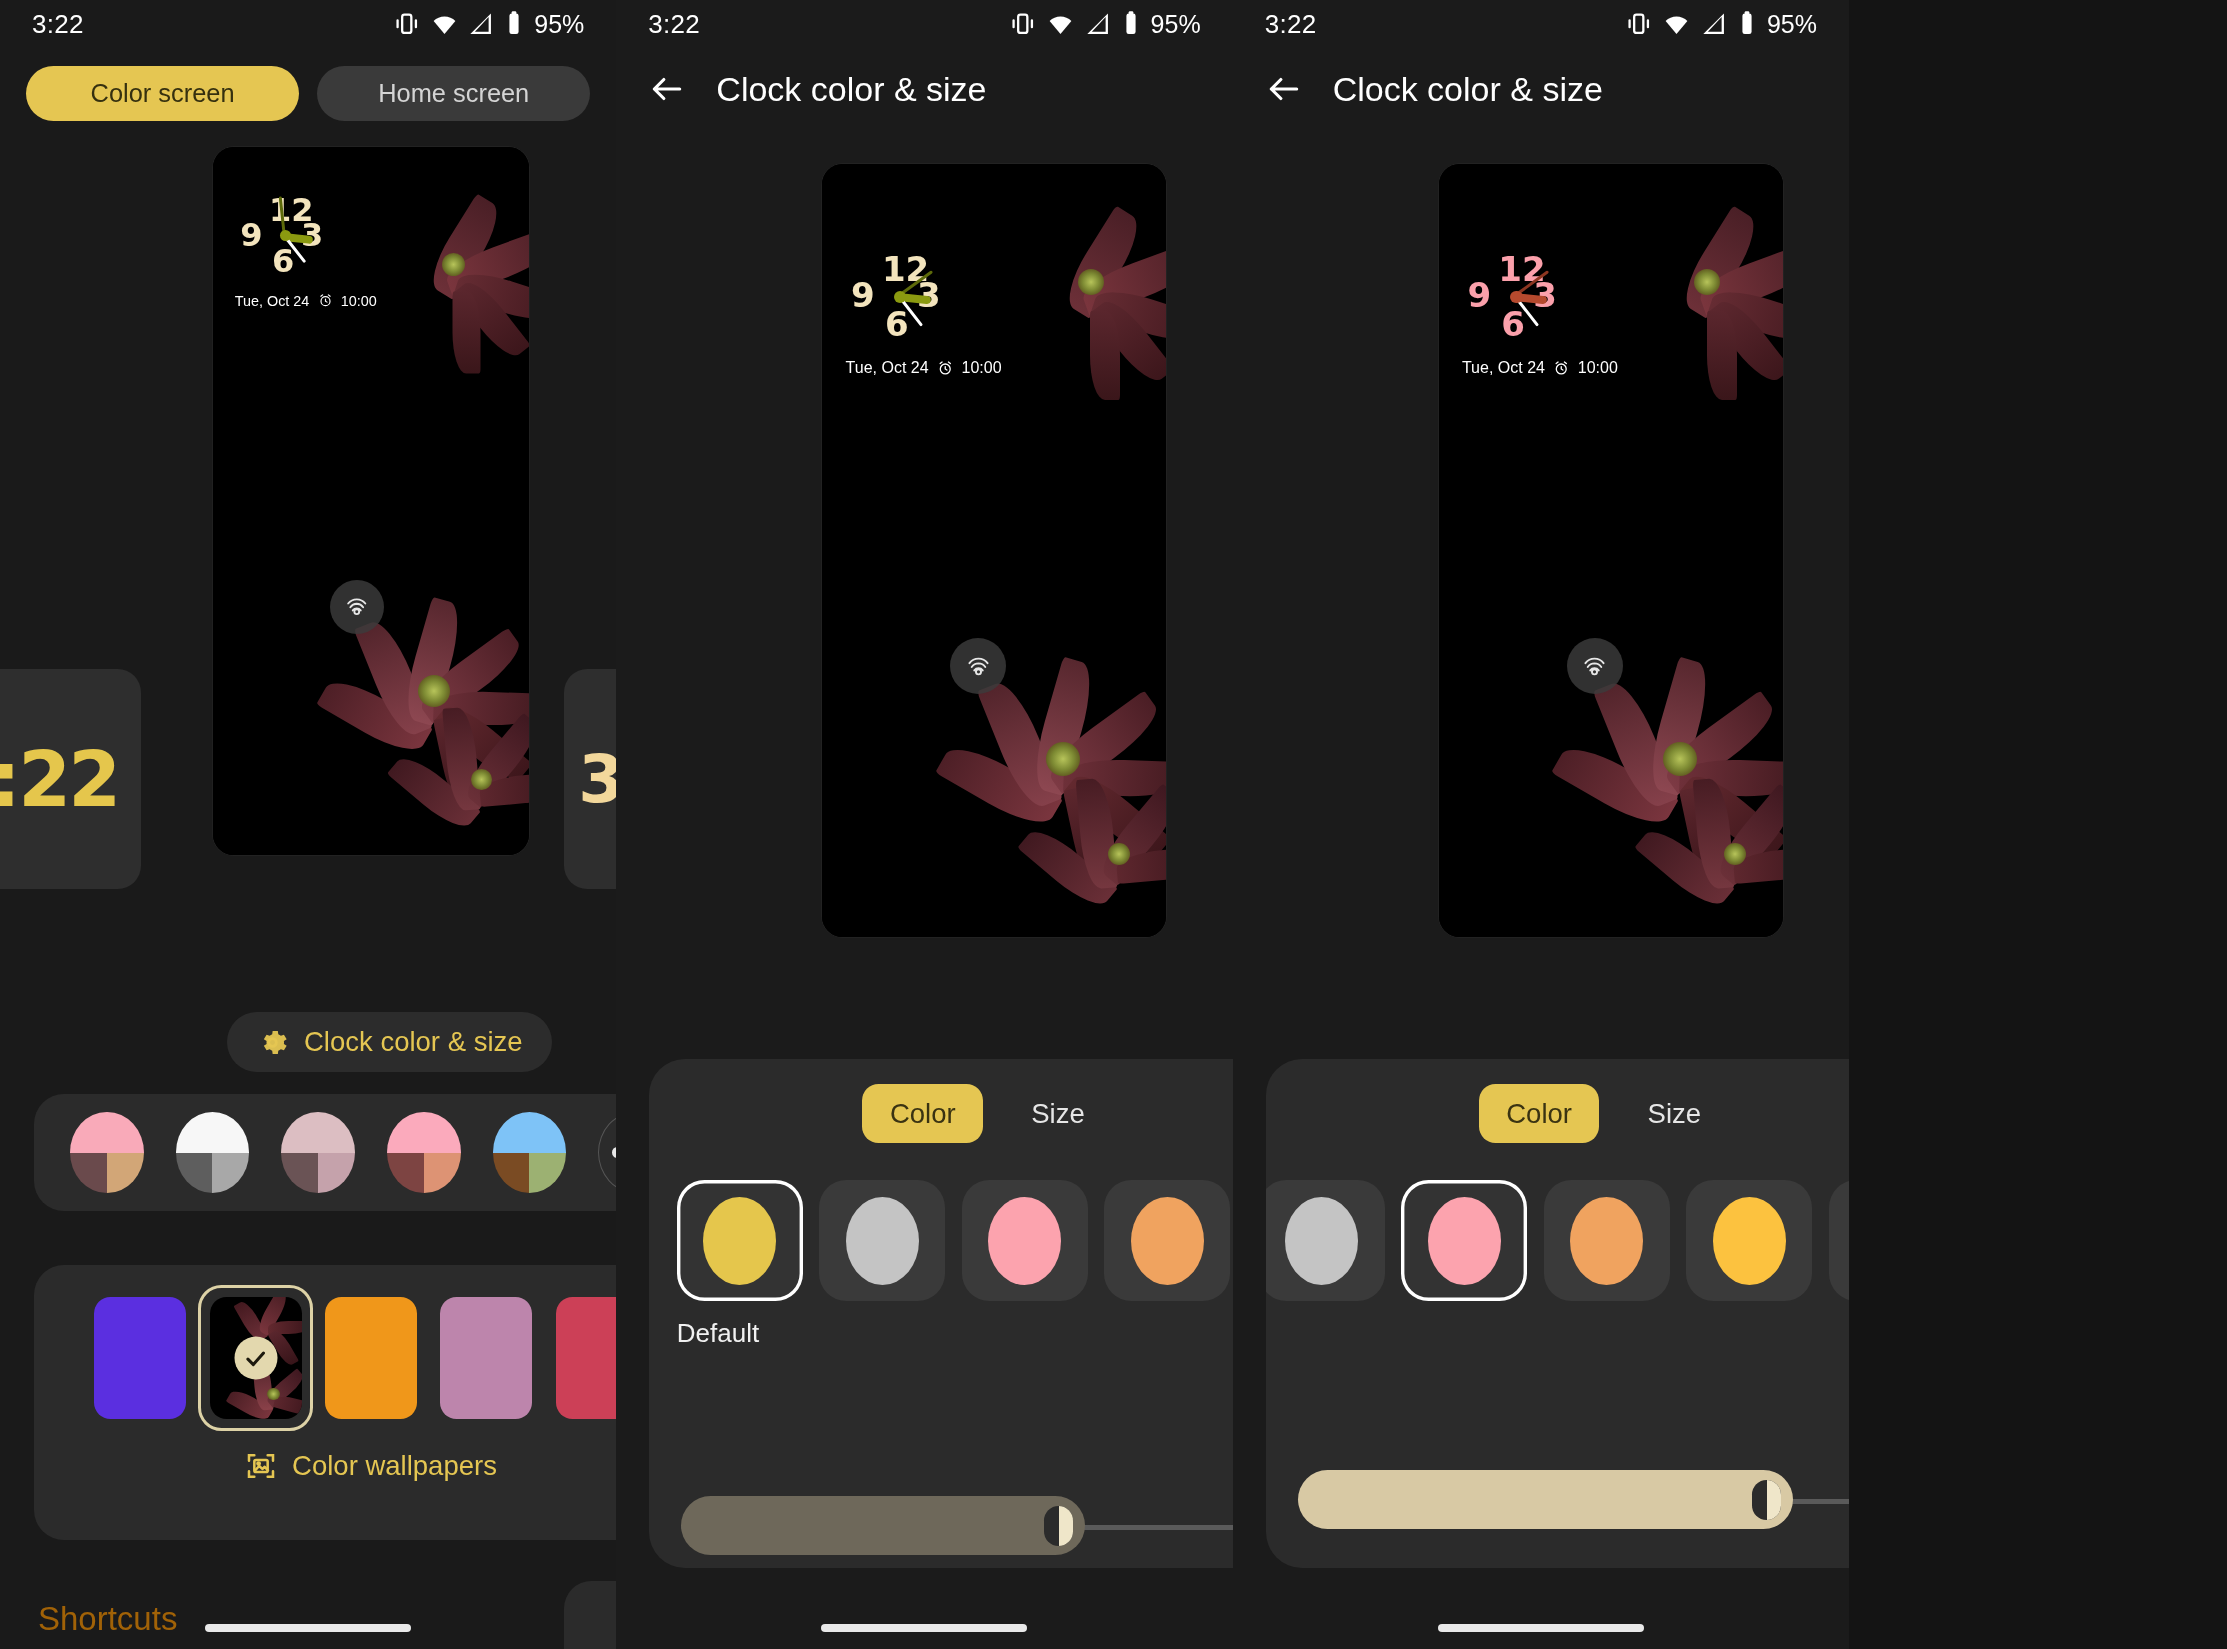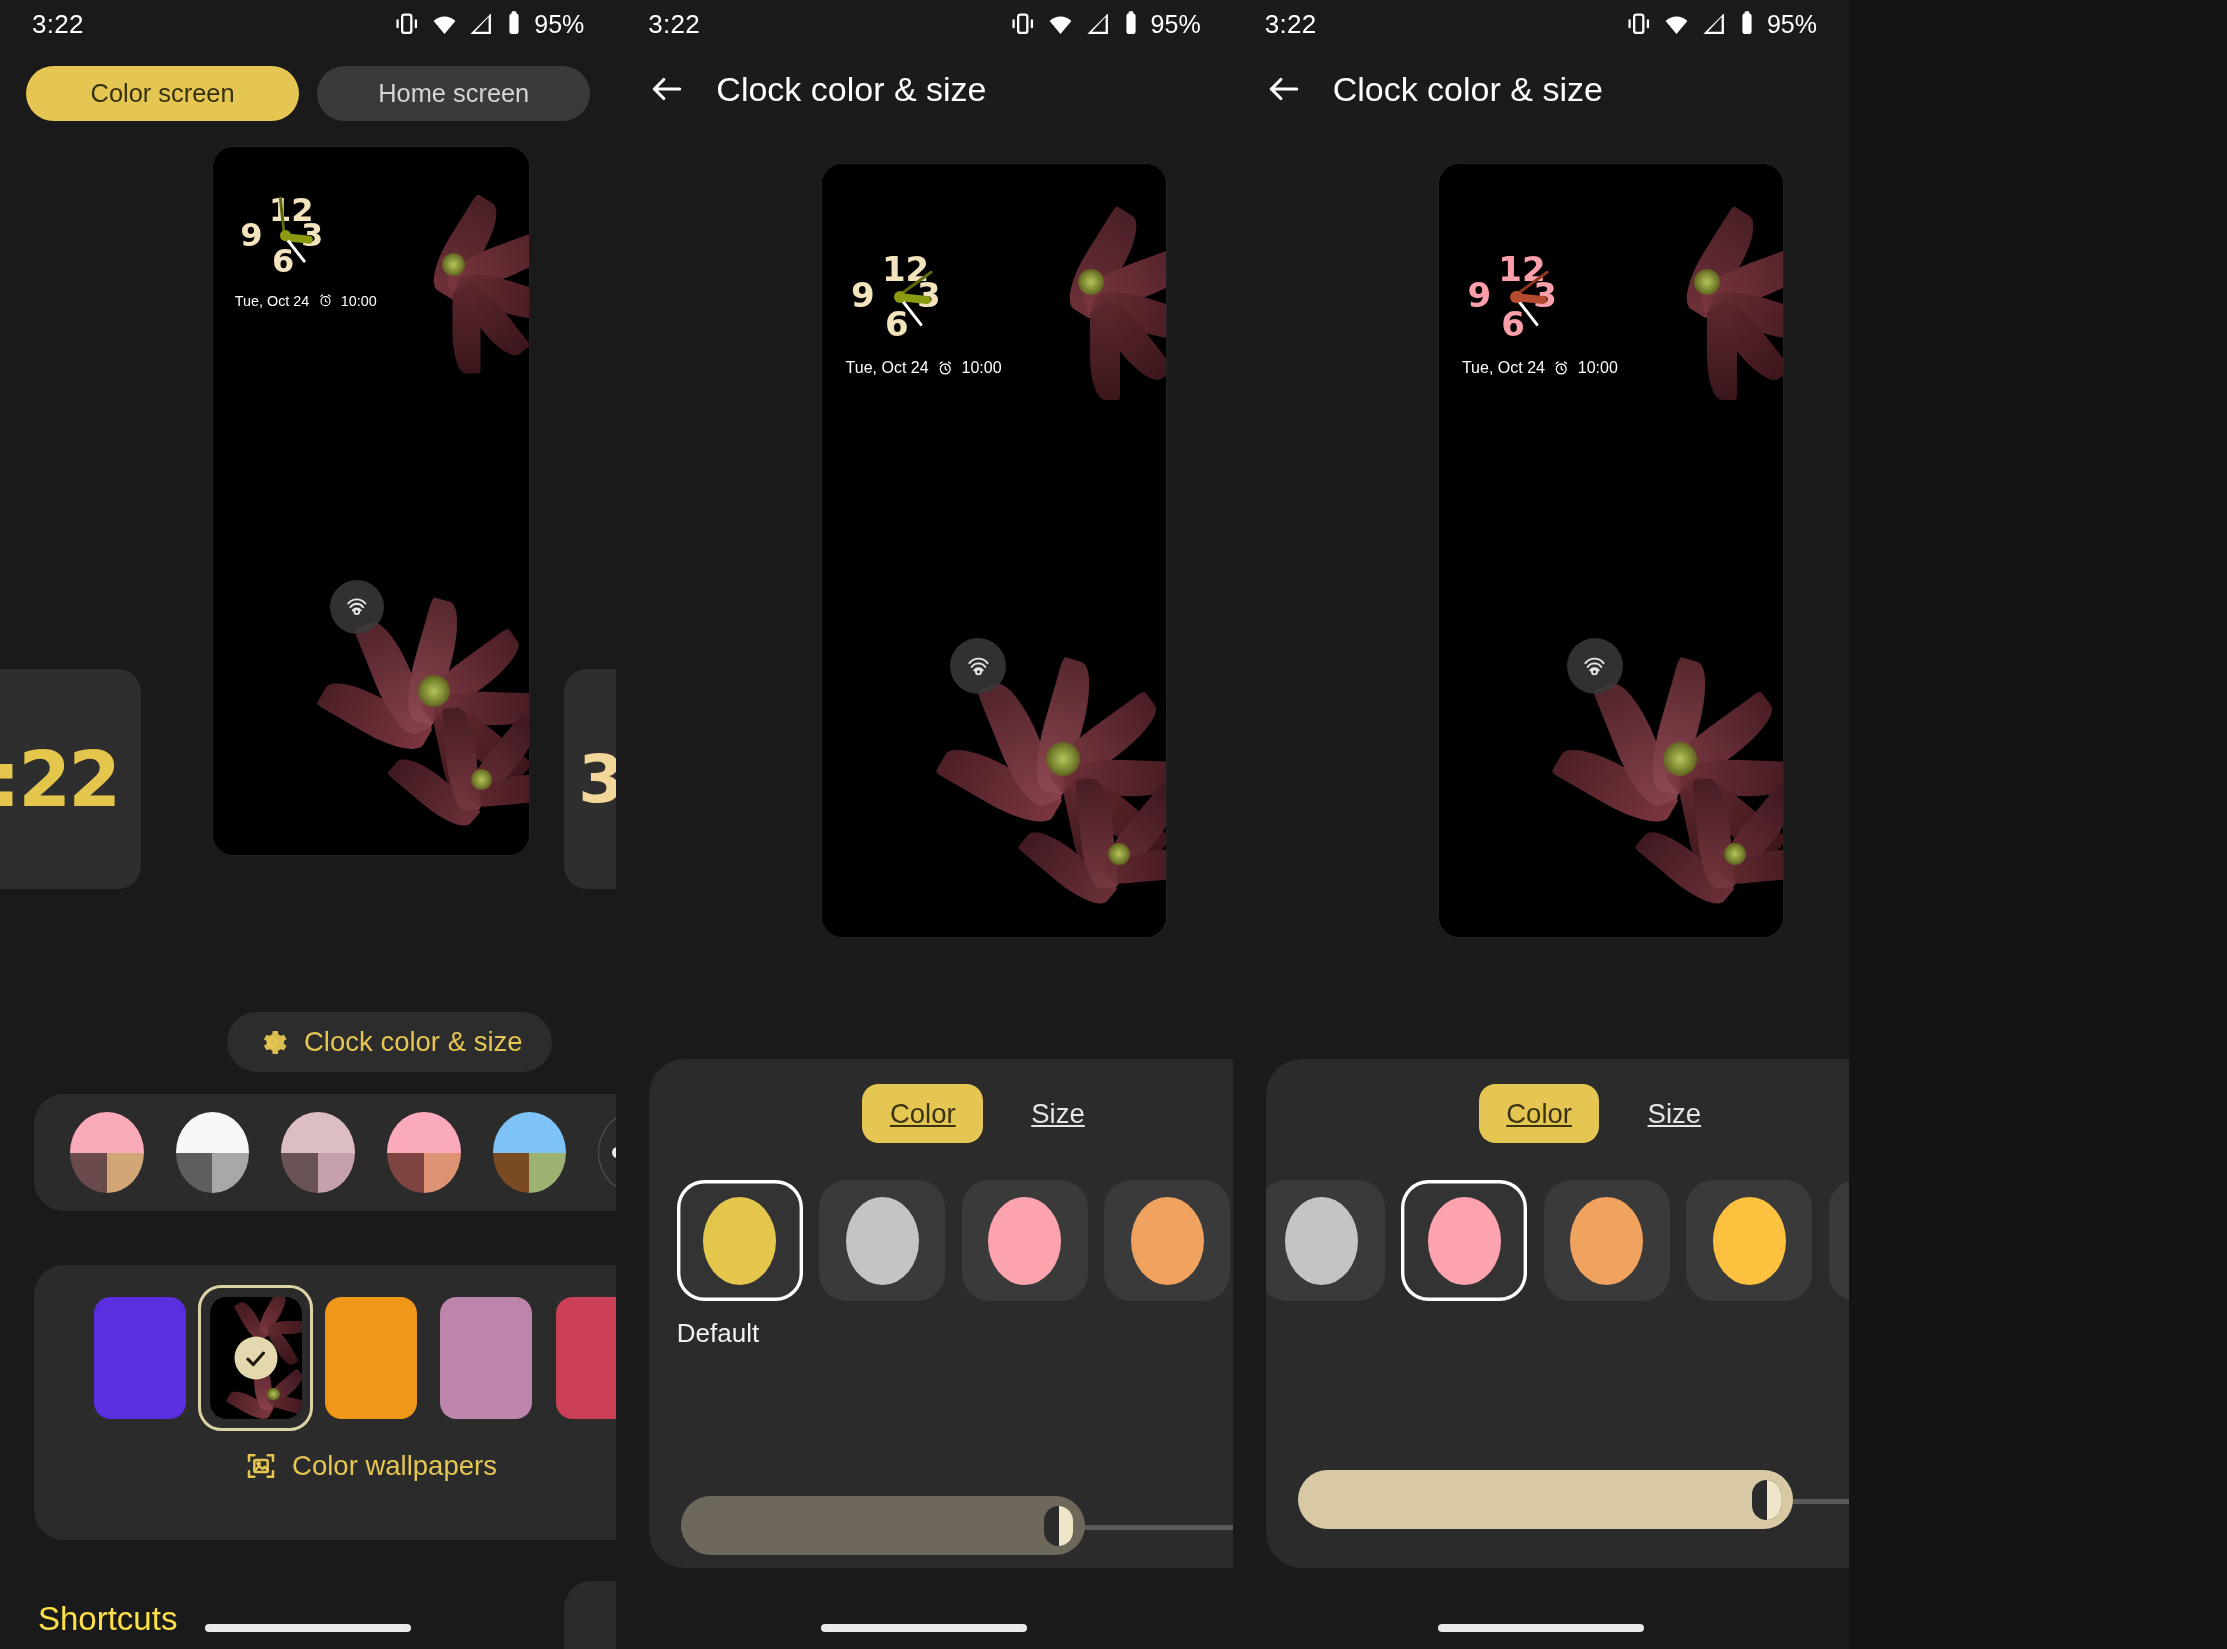--- a/index.html
+++ b/index.html
@@ -121,31 +121,31 @@
     display: flex; align-items: center; justify-content: center; margin: -11.7px -11.7px;
   }
   .wp-check {
     position: absolute; left: 50%; top: 50%; transform: translate(-50%,-50%);
     width: 43px; height: 43px; border-radius: 50%; background: #e3d8ae;
     display: flex; align-items: center; justify-content: center;
   }
   .more-wp { display: flex; align-items: center; gap: 15px; margin-top: 30px; cursor: pointer; }
   .more-wp .lbl { color: #e5c652; font-size: 27.5px; }
 
-  .shortcuts-title { position: absolute; left: 38px; top: 1600px; color: #fde047; font-size: 33px; }
+  .shortcuts-title { position: absolute; left: 38px; top: 1600px; color: #a16207; font-size: 33px; }
   .shortcut-ghost { position: absolute; left: 564px; top: 1581px; width: 144px; height: 110px; background: #2b2b2b; border-radius: 27.5px 27.5px 0 0; }
 
   
   .sheet {
     position: absolute; left: 33px; width: 676px; background: #2b2b2b;
     border-radius: 36px; top: 1059px; height: 509px; overflow: hidden;
   }
   .seg { display: flex; justify-content: center; align-items: center; gap: 20.6px; padding-top: 25px; }
   .seg .s {
-    font-size: 27.5px; padding: 13.7px 27.5px; border-radius: 16.5px; cursor: pointer; text-decoration: underline;
+    font-size: 27.5px; padding: 13.7px 27.5px; border-radius: 16.5px; cursor: pointer;
   }
   .seg .s.on { background: #e5c652; color: #3a3312; }
   .seg .s.off { color: #e6e6e6; }
 
   .swrow { display: flex; gap: 16.5px; margin-top: 37px; }
   .swcell {
     width: 126px; height: 121px; border-radius: 27.5px; background: #3a3a3a;
     display: flex; align-items: center; justify-content: center; flex: none; cursor: pointer;
   }
   .swcell.sel { box-shadow: inset 0 0 0 3.4px #ffffff; background: #333; }

